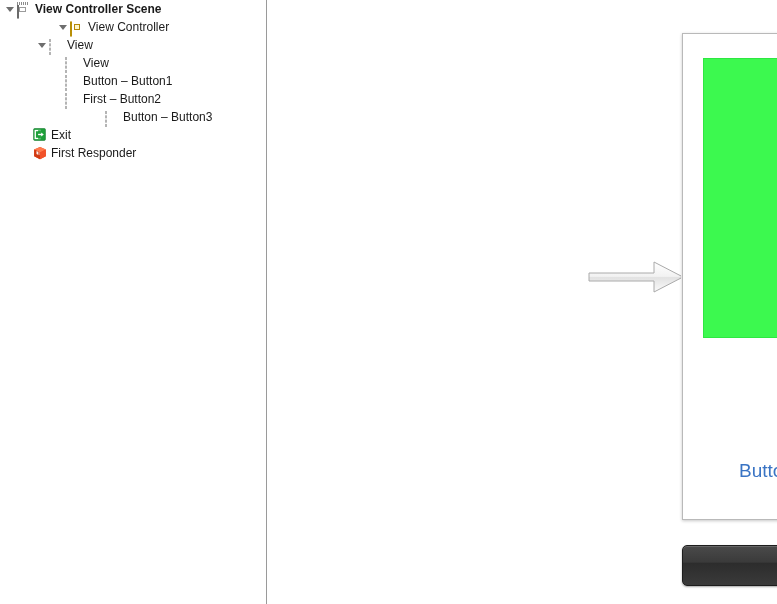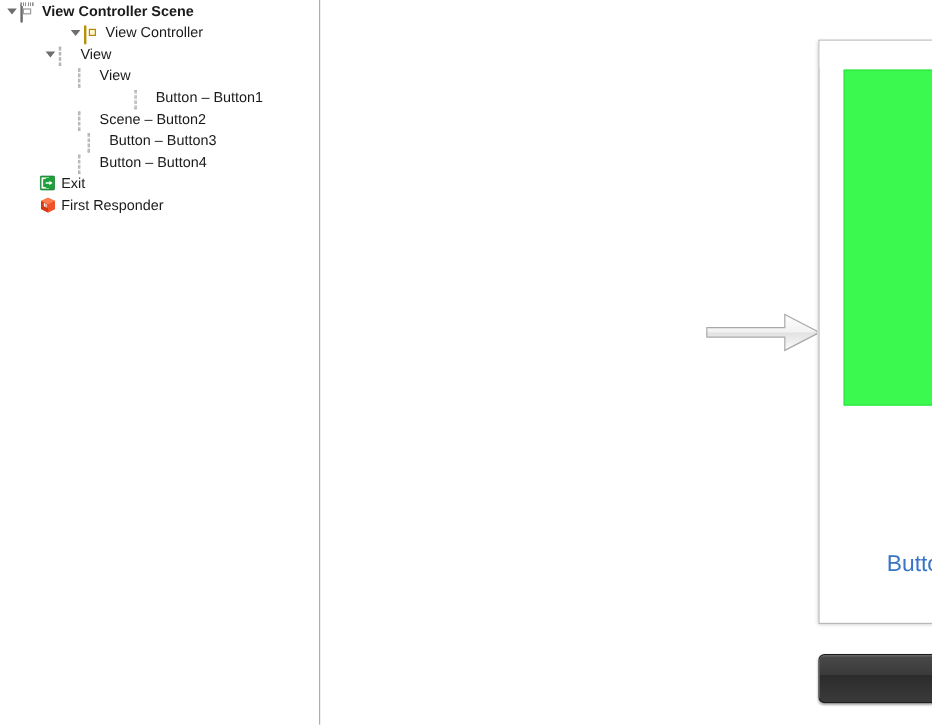--- a/index.html
+++ b/index.html
@@ -213,39 +213,34 @@
         <div class="tree-row" style="padding-left: 36px;">
           <span class="disclosure open"></span>
           <span class="row-icon"><span class="icon-view"></span></span>
           <span>View</span>
         </div>
         <div class="tree-row" style="padding-left: 52px;">
           <span class="disclosure"></span>
           <span class="row-icon"><span class="icon-view"></span></span>
           <span>View</span>
         </div>
-        <div class="tree-row" style="padding-left: 52px; justify-content: center;">
+        <div class="tree-row" style="padding-left: 52px;">
           <span class="disclosure"></span>
           <span class="row-icon"><span class="icon-view"></span></span>
           <span>Button – Button1</span>
         </div>
         <div class="tree-row" style="padding-left: 52px;">
           <span class="disclosure"></span>
           <span class="row-icon"><span class="icon-view"></span></span>
-          <span>Scene – Button2</span>
-        </div>
-        <div class="tree-row" style="padding-left: 60px;">
+          <span>First – Button2</span>
+        </div>
+        <div class="tree-row" style="padding-left: 60px; margin-left: 32px;">
           <span class="disclosure"></span>
           <span class="row-icon"><span class="icon-view"></span></span>
           <span>Button – Button3</span>
-        </div>
-        <div class="tree-row" style="padding-left: 52px;">
-          <span class="disclosure"></span>
-          <span class="row-icon"><span class="icon-view"></span></span>
-          <span>Button – Button4</span>
         </div>
         <div class="tree-row" style="padding-left: 20px;">
           <span class="disclosure"></span>
           <span class="row-icon"><svg width="13" height="13" viewBox="0 0 23 23" xmlns="http://www.w3.org/2000/svg">
               <rect x="1" y="1" width="21" height="21" rx="2" fill="#1ea03a" stroke="#0d7226" stroke-width="1"></rect>
               <rect x="4" y="4.5" width="8.5" height="14" fill="none" stroke="#ffffff" stroke-width="2.4"></rect>
               <rect x="9" y="4" width="5" height="15" fill="#1ea03a"></rect>
               <path d="M9,11.5 L17,11.5" stroke="#ffffff" stroke-width="2.4"></path>
               <path d="M14.5,8 L19,11.5 L14.5,15 Z" fill="#ffffff"></path>
             </svg></span>

